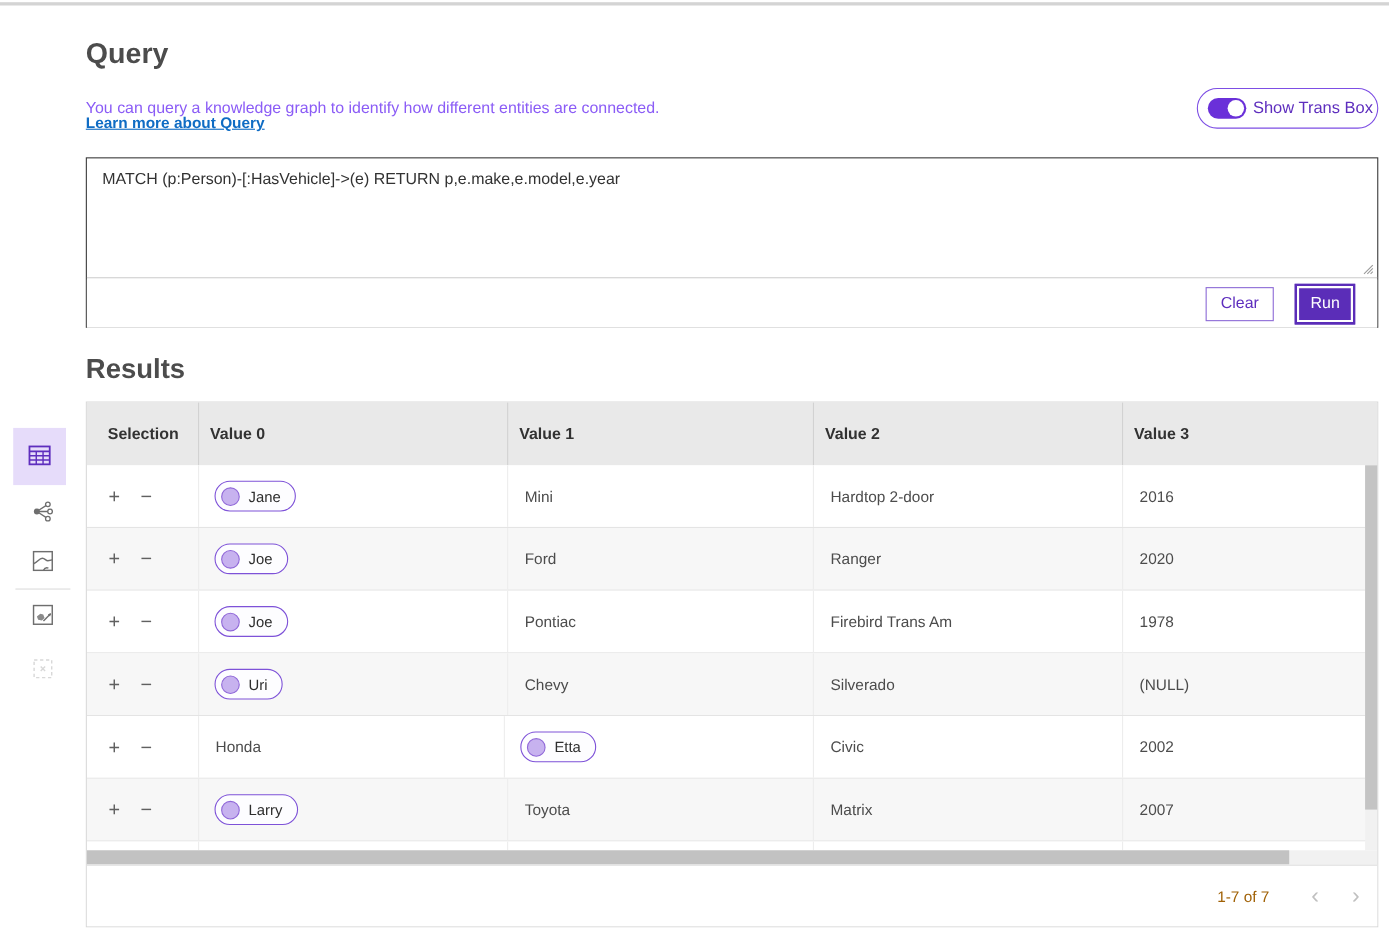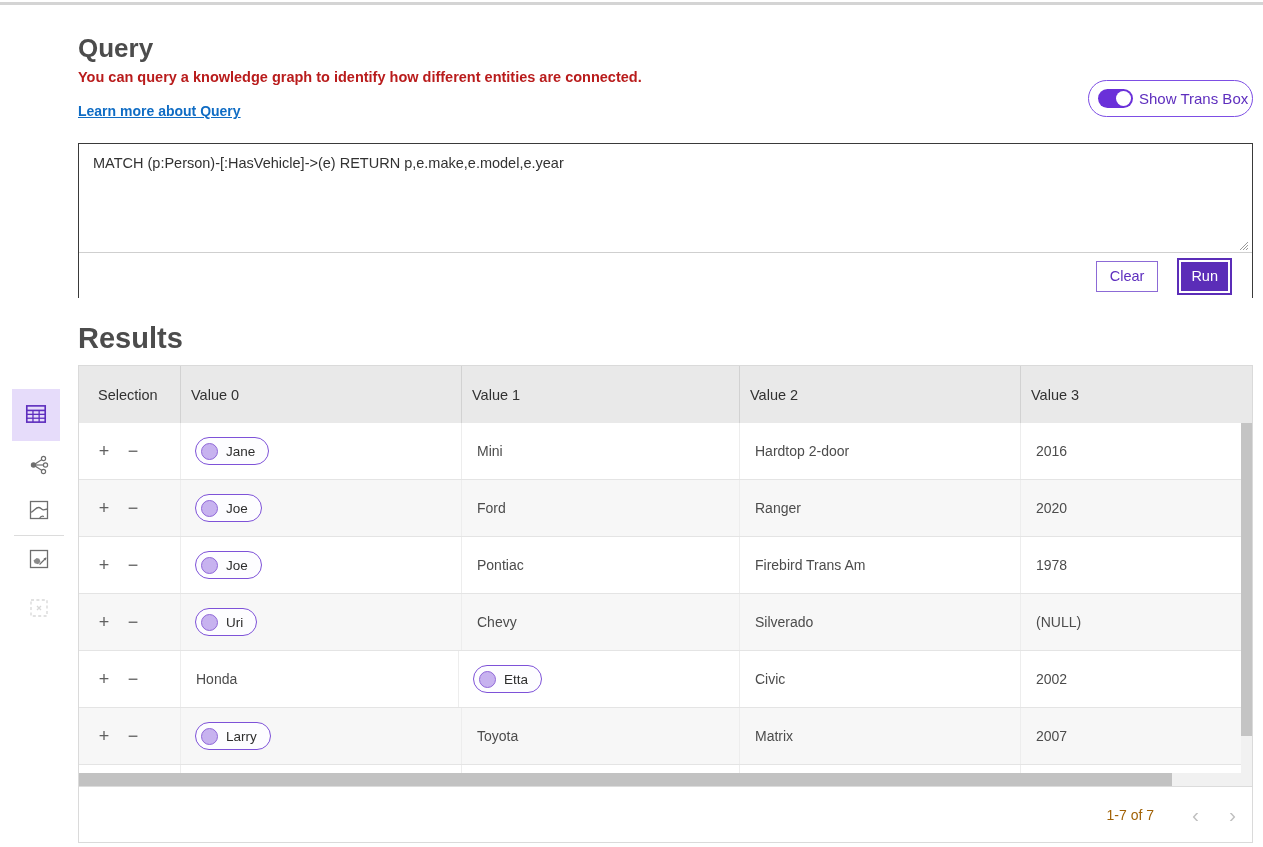--- a/index.html
+++ b/index.html
@@ -9,40 +9,40 @@
   .top-rule { position:absolute; left:0; top:2px; width:1263px; height:3px; background:#d4d4d4; }
 
   
   .sidebar { position:absolute; left:0; top:385px; width:78px; }
   .side-btn { position:absolute; background:transparent; border:none; cursor:pointer; display:flex; align-items:center; justify-content:center; }
   .side-btn.active { background:#e6dcfa; }
   .side-divider { position:absolute; left:14px; top:150px; width:50px; height:1px; background:#dcdcdc; }
 
   
   .page-title { position:absolute; left:78px; top:33px; font-size:26px; font-weight:bold; color:#4c4c4c; }
-  .page-desc  { position:absolute; left:78px; top:69px; font-size:14.5px; color:#b91c1c;font-weight:bold; }
+  .page-desc  { position:absolute; left:78px; top:91px; font-size:14.5px; color:#8b5cf6; }
   .learn-link { position:absolute; left:78px; top:103px; font-size:14px; font-weight:bold; color:#0f6cc4; text-decoration:underline; cursor:pointer; }
 
   .toggle-pill { position:absolute; left:1088px; top:80px; width:165px; height:37px; border:1px solid #7d4ee4; border-radius:19px; background:#fff; display:flex; align-items:center; padding-left:9px; cursor:pointer; }
   .switch { position:relative; width:35px; height:19px; border-radius:10px; background:#6a30d9; display:inline-block; flex:0 0 auto; }
   .knob { position:absolute; right:2px; top:2px; width:15px; height:15px; border-radius:50%; background:#fff; }
   .toggle-label { font-size:15px; color:#5e2ebe; margin-left:6px; white-space:nowrap; }
 
   
   .query-box { position:absolute; left:78px; top:143px; width:1175px; height:155px; border:1px solid #3a3a3a; background:#fff; }
   .query-text { position:absolute; left:0; top:0; width:100%; height:109px; padding:11px 14px; font-size:14.5px; color:#323232; white-space:pre-wrap; cursor:text; border-bottom:1px solid #cfcfcf; }
   .resize-handle { position:absolute; right:3px; top:93px; }
   .query-footer { position:absolute; left:0; top:110px; width:100%; height:44px; display:flex; align-items:center; justify-content:flex-end; padding-right:20px; background:#fff; }
   .btn-clear { height:31px; padding:0 13px; background:#fff; border:1px solid #8c6ad6; color:#5e2ebe; font-size:14.5px; font-family:inherit; cursor:pointer; margin-right:19px; }
   .btn-run { height:37px; padding:0 12px; background:#5b2db8; border:2px solid #5b2db8; box-shadow:inset 0 0 0 2px #fff; color:#fff; font-size:14.5px; font-family:inherit; cursor:pointer; }
 
   
-  .results-title { position:absolute; left:78px; top:322px; font-size:29px; font-weight:bold; color:#4c4c4c; }
+  .results-title { position:absolute; left:78px; top:322px; font-size:25px; font-weight:bold; color:#4c4c4c; }
   .results-panel { position:absolute; left:78px; top:365px; width:1175px; height:478px; border:1px solid #dadada; background:#fff; }
-  .thead { display:flex; height:57px; background:#e9e9e9; }
+  .thead { display:flex; height:57px; background:#e9e9e9;font-weight:bold; }
   .th { display:flex; align-items:center; font-size:14.5px; color:#323232; border-left:1px solid #d2d2d2; padding-left:10px; }
   .th:first-child { border-left:none; padding-left:19px; }
   .c0 { width:101px; flex:0 0 auto; } .c1 { width:281px; flex:0 0 auto; } .c2 { width:278px; flex:0 0 auto; } .c3 { width:281px; flex:0 0 auto; } .c4 { width:203px; flex:0 0 auto; }
   .tbody { position:relative; height:350px; overflow:hidden; }
   .trow { display:flex; height:57px; border-bottom:1px solid #e4e4e4; background:#fff; }
   .trow.alt { background:#f7f7f7; }
   .td { display:flex; align-items:center; font-size:14px; color:#4c4c4c; border-left:1px solid #ededed; padding-left:15px; }
   .td:first-child { border-left:none; }
   .sel-cell { padding-left:18px; }
   .sel-btn { background:none; border:none; color:#606060; font-size:18px; line-height:1; cursor:pointer; padding:0; width:14px; }

